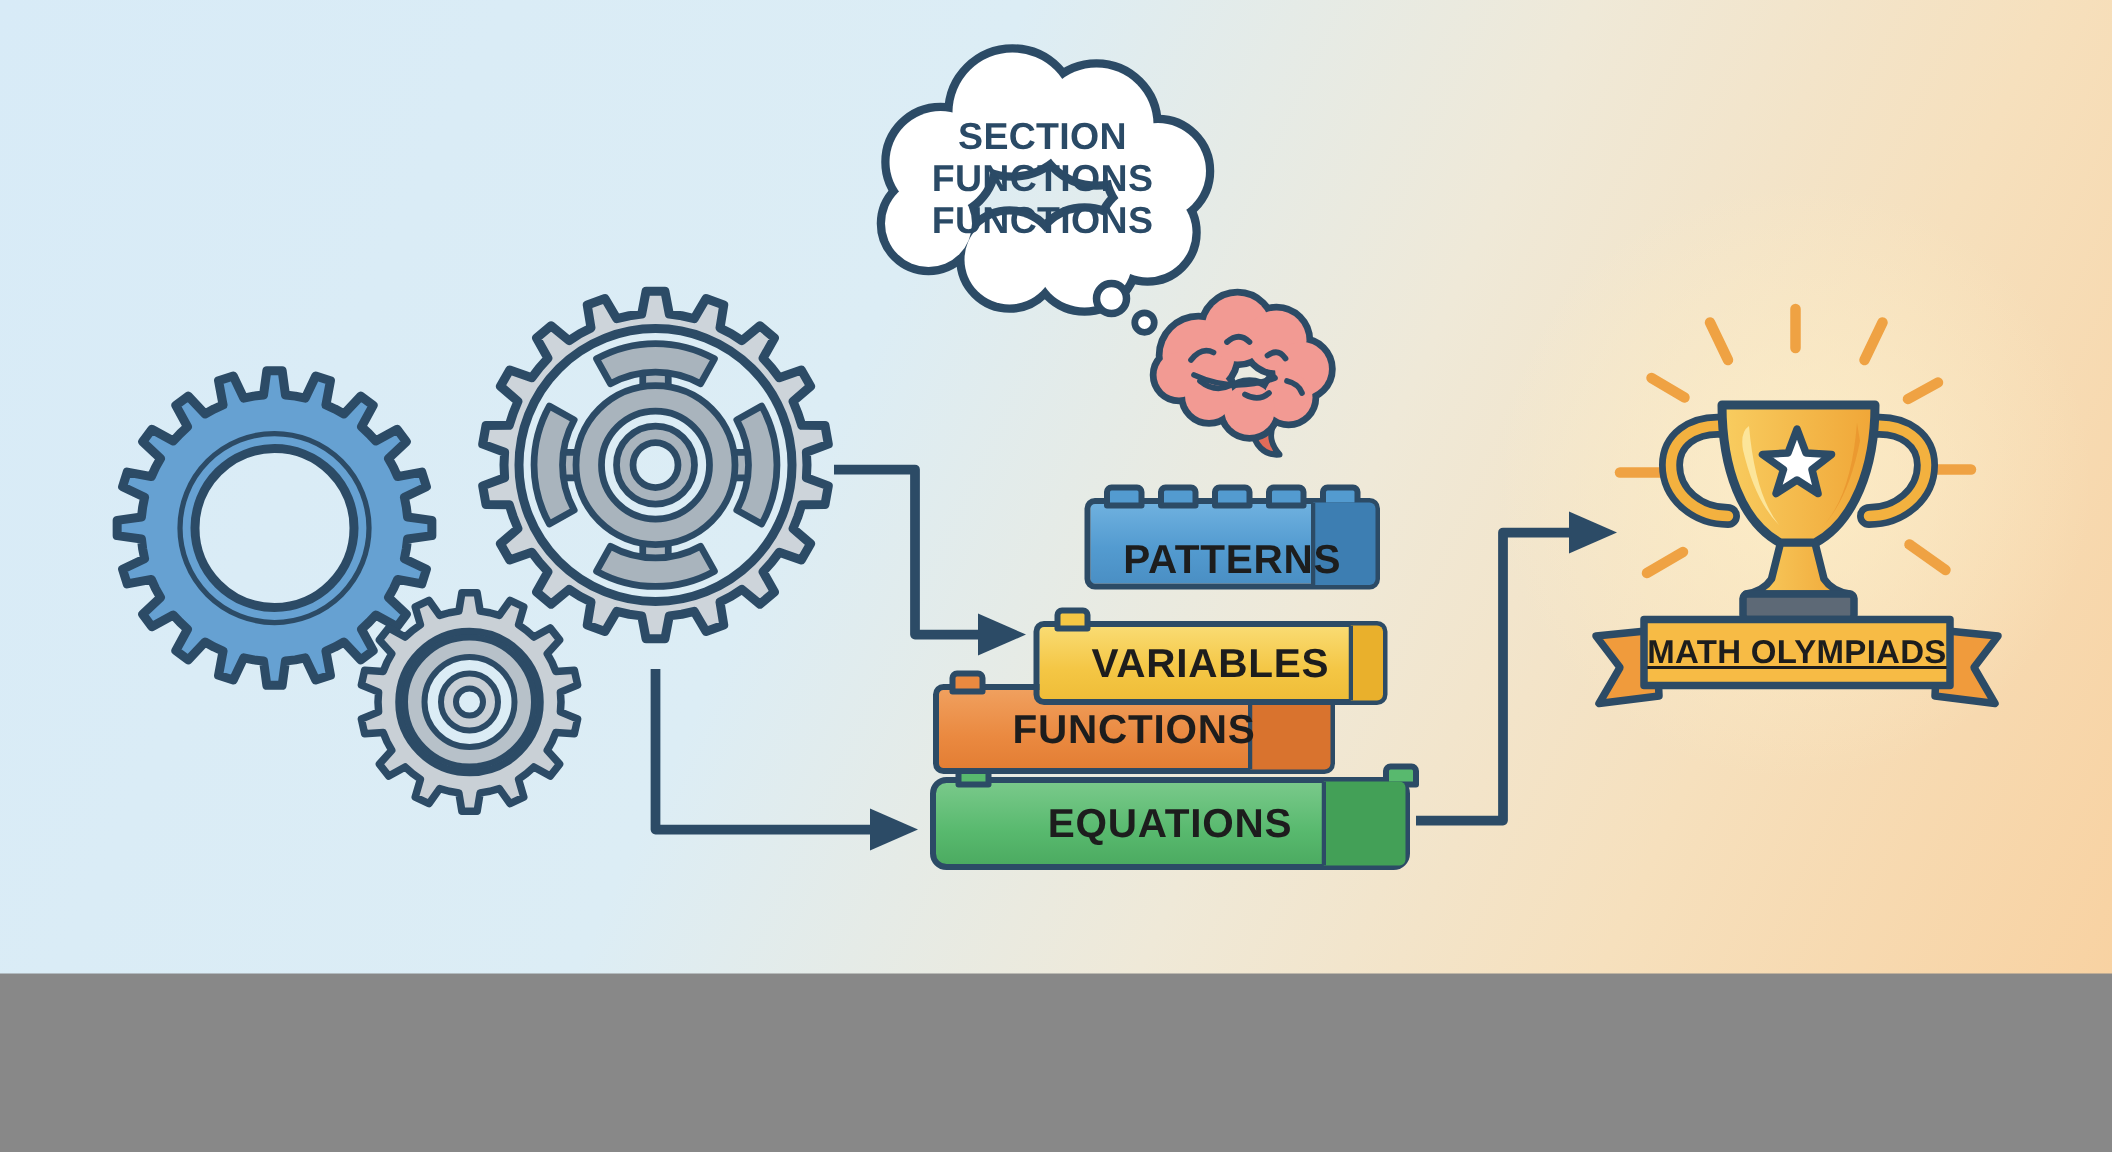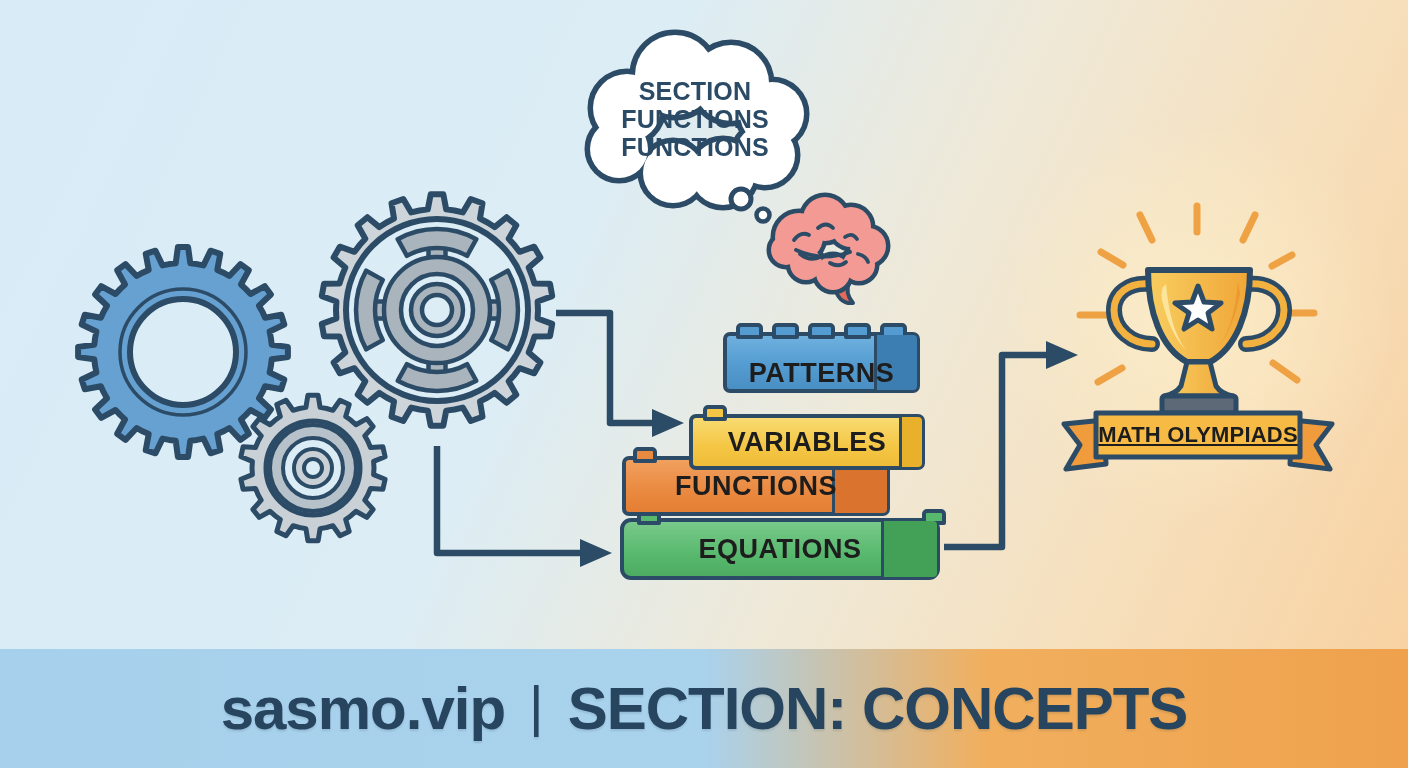--- a/index.html
+++ b/index.html
@@ -217,18 +217,13 @@
                 background:linear-gradient(180deg,#79c98a 0%,#58b96e 60%,#4cab61 100%);border-radius:11px;">
       <div class="stud" style="left:13px;top:-13px;background:#58b96e;"></div>
       <div class="stud" style="left:298px;top:-13px;background:#58b96e;"></div>
       <div class="shade" style="width:53px;background:#43a057;"></div>
       <span class="label">EQUATIONS</span>
     </div>
 
     <div class="banner-text">MATH OLYMPIADS</div>
   </div>
 
-  <div class="footer">
-    <span class="site">sasmo.vip</span>
-    <span class="sep">|</span>
-    <span class="section">SECTION: CONCEPTS</span>
-  </div>
 </div>
 
 </body></html>

